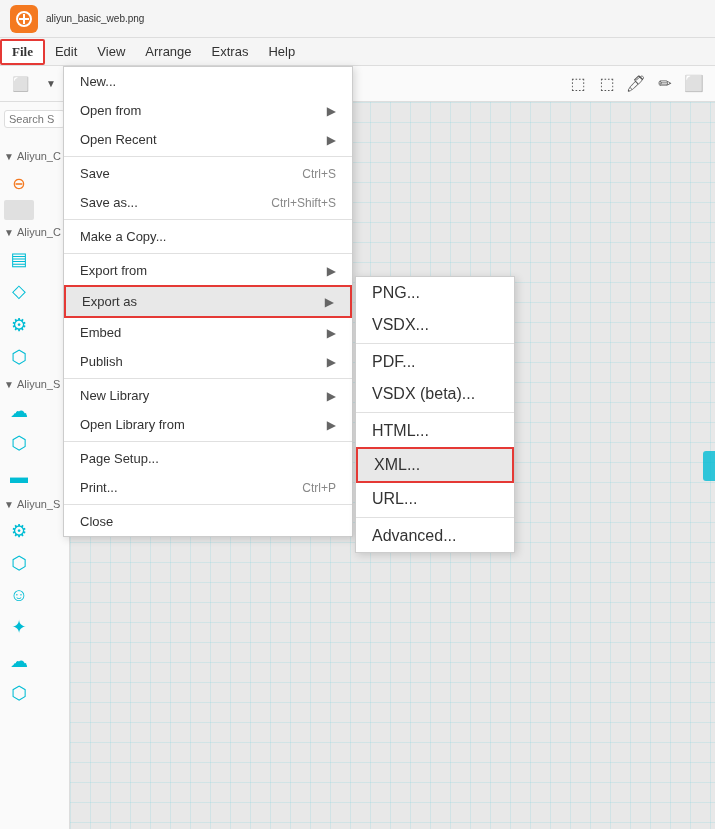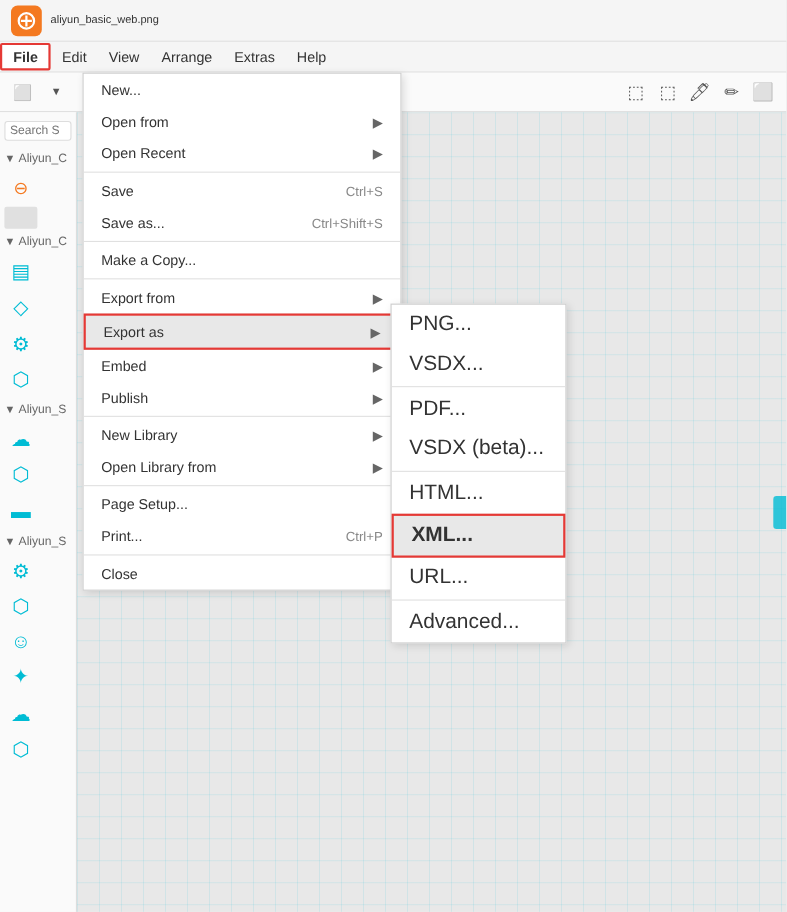--- a/index.html
+++ b/index.html
@@ -52,20 +52,21 @@
       cursor: pointer;
       color: #333;
       font-size: 13px;
     }
     .menu-item.active {
       background: white;
       border: 2px solid #e53935;
       border-radius: 2px;
       color: #333;
       font-weight: bold;
+      font-family: Liberation Serif, serif;
     }
 
     
     .toolbar {
       display: flex;
       align-items: center;
       background: #fafafa;
       padding: 4px 8px;
       border-bottom: 1px solid #ddd;
       height: 36px;
@@ -101,21 +102,21 @@
       overflow: hidden;
     }
     .sidebar-search {
       width: 100%;
       border: 1px solid #ddd;
       border-radius: 3px;
       padding: 2px 4px;
       font-size: 11px;
       color: #999;
       background: white;
-      margin-bottom: 4px;
+      margin-bottom: 16px;
     }
     .sidebar-section-label {
       font-size: 11px;
       color: #666;
       padding: 2px 0;
       display: flex;
       align-items: center;
       gap: 3px;
     }
     .sidebar-section-label .arrow { font-size: 10px; }
@@ -186,21 +187,21 @@
       right: 0;
       bottom: 0;
       z-index: 100;
       pointer-events: none;
     }
 
     
     .file-menu-dropdown {
       position: absolute;
       top: 0;
-      left: 75px;
+      left: 63px;
       width: 290px;
       background: white;
       border: 1px solid #ccc;
       box-shadow: 2px 2px 8px rgba(0,0,0,0.15);
       pointer-events: all;
       z-index: 200;
     }
     .menu-dropdown-item {
       padding: 7px 16px;
       display: flex;
@@ -237,26 +238,26 @@
       background: white;
       border: 1px solid #ccc;
       box-shadow: 2px 2px 8px rgba(0,0,0,0.15);
       pointer-events: all;
       z-index: 300;
     }
     .submenu-item {
       padding: 7px 16px;
       cursor: pointer;
       color: #333;
-      font-size: 19px;
+      font-size: 16px;
     }
     .submenu-item.active {
       background: #e8e8e8;
       border: 2px solid #e53935;
-      font-weight: 700;
+      font-weight: 400;
     }
     .submenu-separator {
       height: 1px;
       background: #e0e0e0;
       margin: 2px 0;
     }
 
     
     .scroll-indicator {
       position: absolute;

